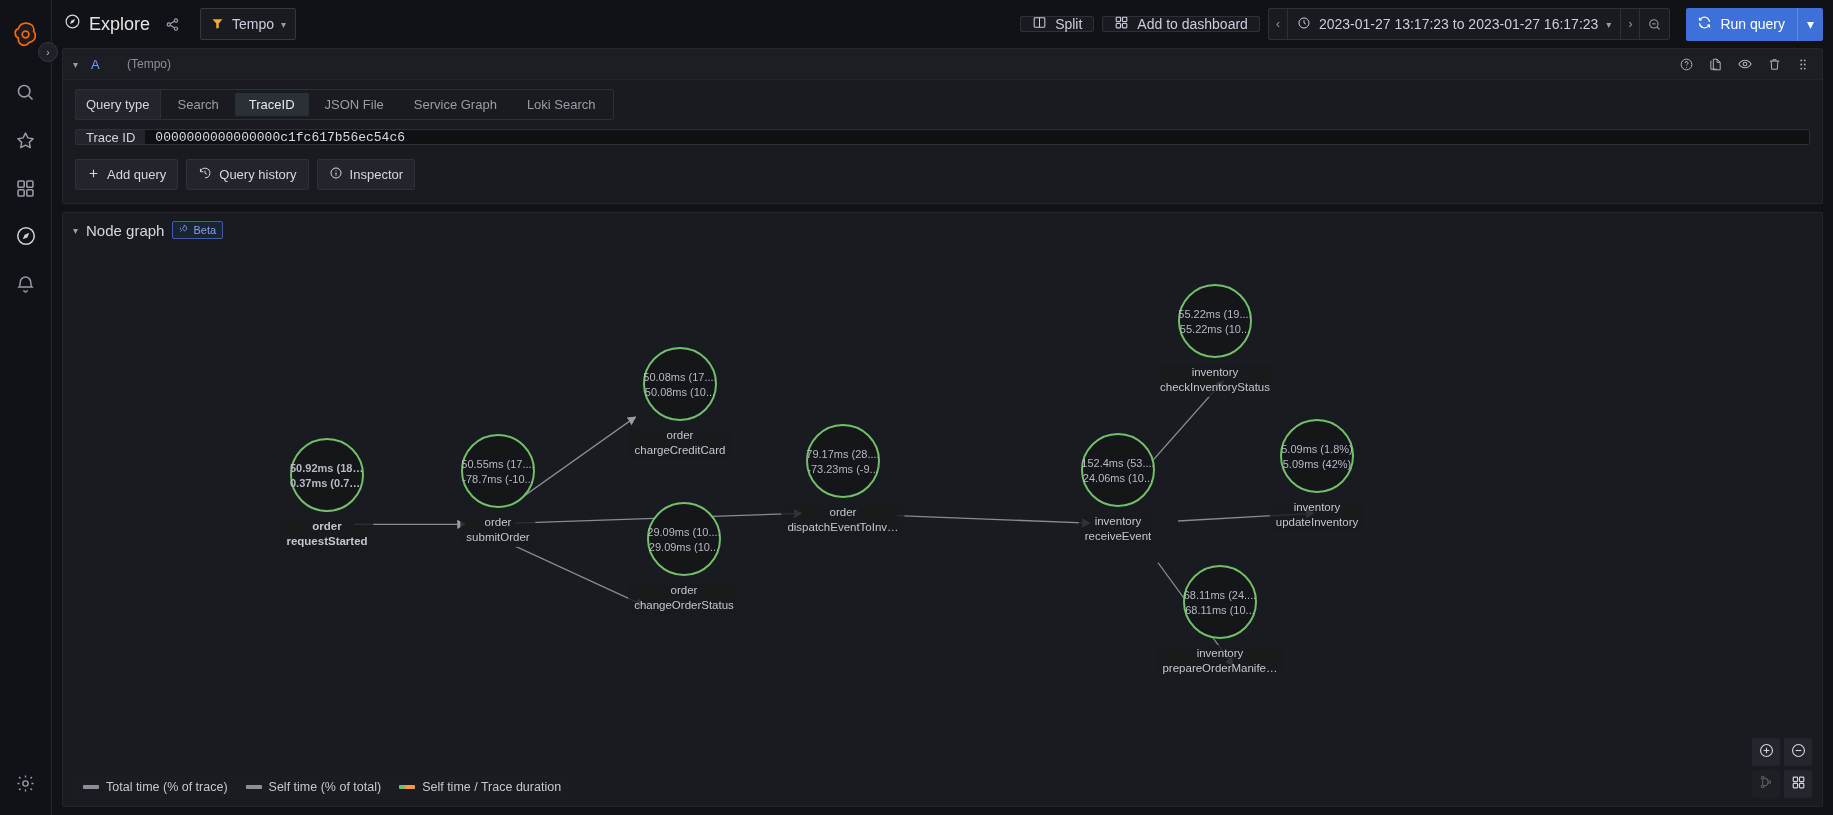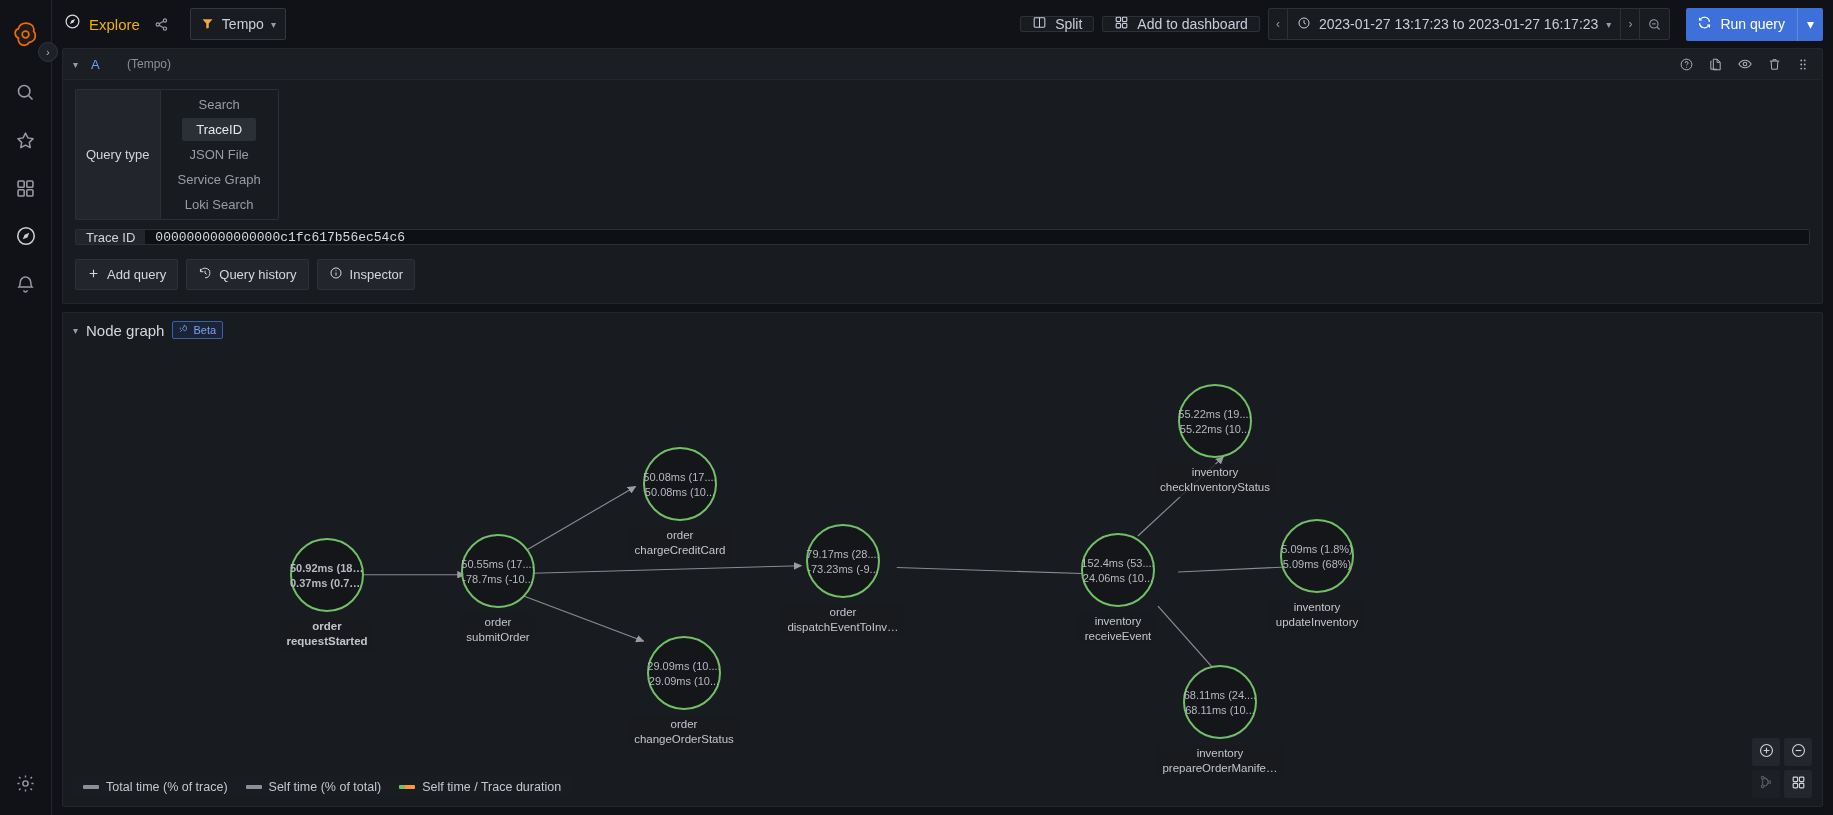--- a/index.html
+++ b/index.html
@@ -48,21 +48,21 @@
   
   .toolbar {
     height: 48px; flex: 0 0 48px;
     display: flex; align-items: center;
     padding: 0 10px 0 12px;
     background: #111217;
     gap: 8px;
   }
   .explore-title {
     display: flex; align-items: center; gap: 8px;
-    font-size: 15px; color: #eab308; font-weight: 500;
+    font-size: 18px; color: #e5e5e5; font-weight: 500;
   }
   .explore-title .tt { font-size:18px; }
   .icon-btn {
     width: 28px; height: 28px; border-radius: 3px;
     display: flex; align-items: center; justify-content: center;
     color: #9fa0aa; background: transparent; border: none;
   }
   .ds-picker {
     display: flex; align-items: center; gap: 7px;
     height: 32px; padding: 0 9px;
@@ -145,21 +145,20 @@
     padding: 0 10px;
     font-size: 13px; color: #d3d4db; font-weight: 500;
     white-space: nowrap;
   }
   .qt-tabs {
     display: flex; align-items: center;
     border: 1px solid #2c2f36; border-radius: 0 2px 2px 0;
     background: #181b1f;
     padding: 3px;
     gap: 2px;
-    flex-direction: column;
   }
   .qt-tab {
     padding: 4px 14px; font-size: 13px; color: #9b9ca6;
     border-radius: 2px; white-space: nowrap;
   }
   .qt-tab.selected { background: #2b2f36; color: #e6e7ea; font-weight: 500; }
 
   .trace-row { display: flex; align-items: stretch; height: 16px; }
   .trace-input {
     flex: 1 1 auto; min-width: 0;
@@ -579,21 +578,21 @@
             <div class="circle">
               <div class="stat">50.08ms (17....</div>
               <div class="stat">50.08ms (10...</div>
             </div>
             <div class="labels">
               <div class="lbl-main">order</div>
               <div class="lbl-sub">chargeCreditCard</div>
             </div>
           </div>
 
-          <div class="node" style="left:621px; top:326px;">
+          <div class="node" style="left:621px; top:292px;">
             <div class="circle">
               <div class="stat">29.09ms (10....</div>
               <div class="stat">29.09ms (10...</div>
             </div>
             <div class="labels">
               <div class="lbl-main">order</div>
               <div class="lbl-sub">changeOrderStatus</div>
             </div>
           </div>
 
@@ -626,21 +625,21 @@
             </div>
             <div class="labels">
               <div class="lbl-main">inventory</div>
               <div class="lbl-sub">checkInventoryStatus</div>
             </div>
           </div>
 
           <div class="node" style="left:1254px; top:209px;">
             <div class="circle">
               <div class="stat">5.09ms (1.8%)</div>
-              <div class="stat">5.09ms (68%)</div>
+              <div class="stat">5.09ms (42%)</div>
             </div>
             <div class="labels">
               <div class="lbl-main">inventory</div>
               <div class="lbl-sub">updateInventory</div>
             </div>
           </div>
 
           <div class="node" style="left:1157px; top:355px;">
             <div class="circle">
               <div class="stat">68.11ms (24....</div>

